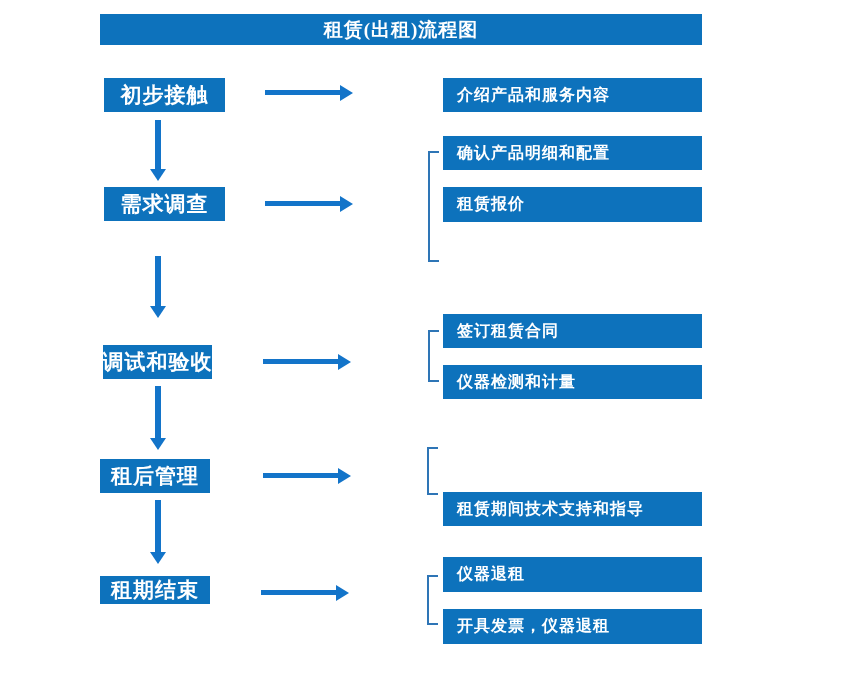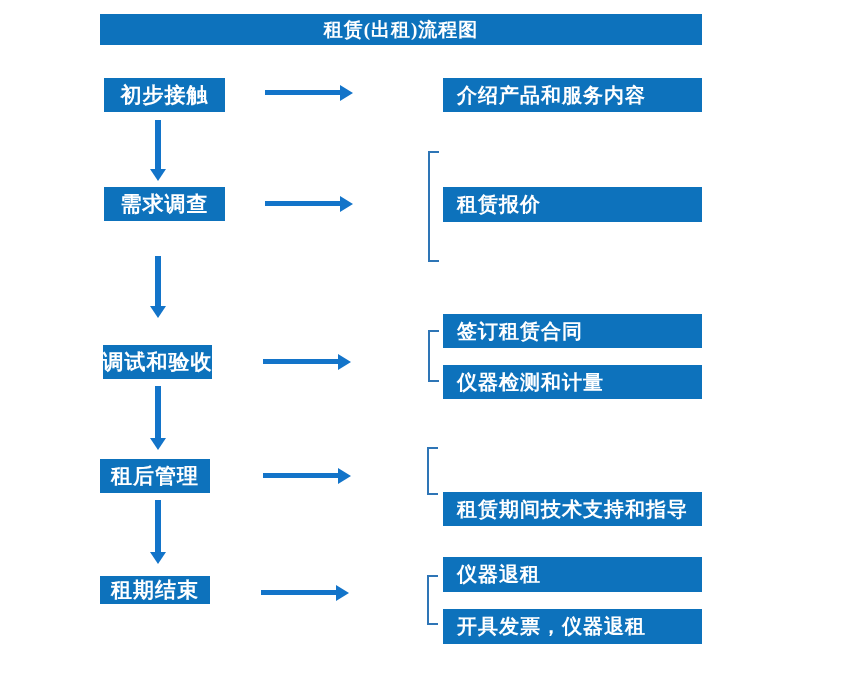--- a/index.html
+++ b/index.html
@@ -33,21 +33,21 @@
     display:flex;align-items:center;
     box-sizing:border-box;
     white-space:nowrap;
   }
   .box.left-step{
     font-size:21px;
     justify-content:center;
     letter-spacing:1px;
   }
   .box.right-item{
-    font-size:20px;
+    font-size:16px;
     justify-content:flex-start;
     padding-left:14px;
     letter-spacing:1px;
   }
   .h-arrow{
     position:absolute;height:5px;background:var(--arrow-blue);
   }
   .h-arrow::after{
     content:"";position:absolute;left:100%;top:50%;transform:translateY(-50%);
     border-left:13px solid var(--arrow-blue);
@@ -94,20 +94,21 @@
   <div class="h-arrow" style="left:263px;top:359px;width:75px"></div>
   <div class="h-arrow" style="left:263px;top:473px;width:75px"></div>
   <div class="h-arrow" style="left:261px;top:590px;width:75px"></div>
 
   <div class="bracket" style="left:428px;top:151px;height:111px"></div>
   <div class="bracket" style="left:428px;top:330px;height:52px"></div>
   <div class="bracket" style="left:427px;top:447px;height:48px"></div>
   <div class="bracket" style="left:427px;top:575px;height:50px"></div>
 
   <div class="box right-item" style="left:443px;top:78px;width:259px;height:34px">介绍产品和服务内容</div>
+  <div class="box right-item" style="left:443px;top:136px;width:259px;height:34px">确认产品明细和配置</div>
   <div class="box right-item" style="left:443px;top:187px;width:259px;height:35px">租赁报价</div>
   <div class="box right-item" style="left:443px;top:314px;width:259px;height:34px">签订租赁合同</div>
   <div class="box right-item" style="left:443px;top:365px;width:259px;height:34px">仪器检测和计量</div>
   <div class="box right-item" style="left:443px;top:492px;width:259px;height:34px">租赁期间技术支持和指导</div>
   <div class="box right-item" style="left:443px;top:557px;width:259px;height:35px">仪器退租</div>
   <div class="box right-item" style="left:443px;top:609px;width:259px;height:35px">开具发票，仪器退租</div>
 
 </div>
 
 </body></html>

